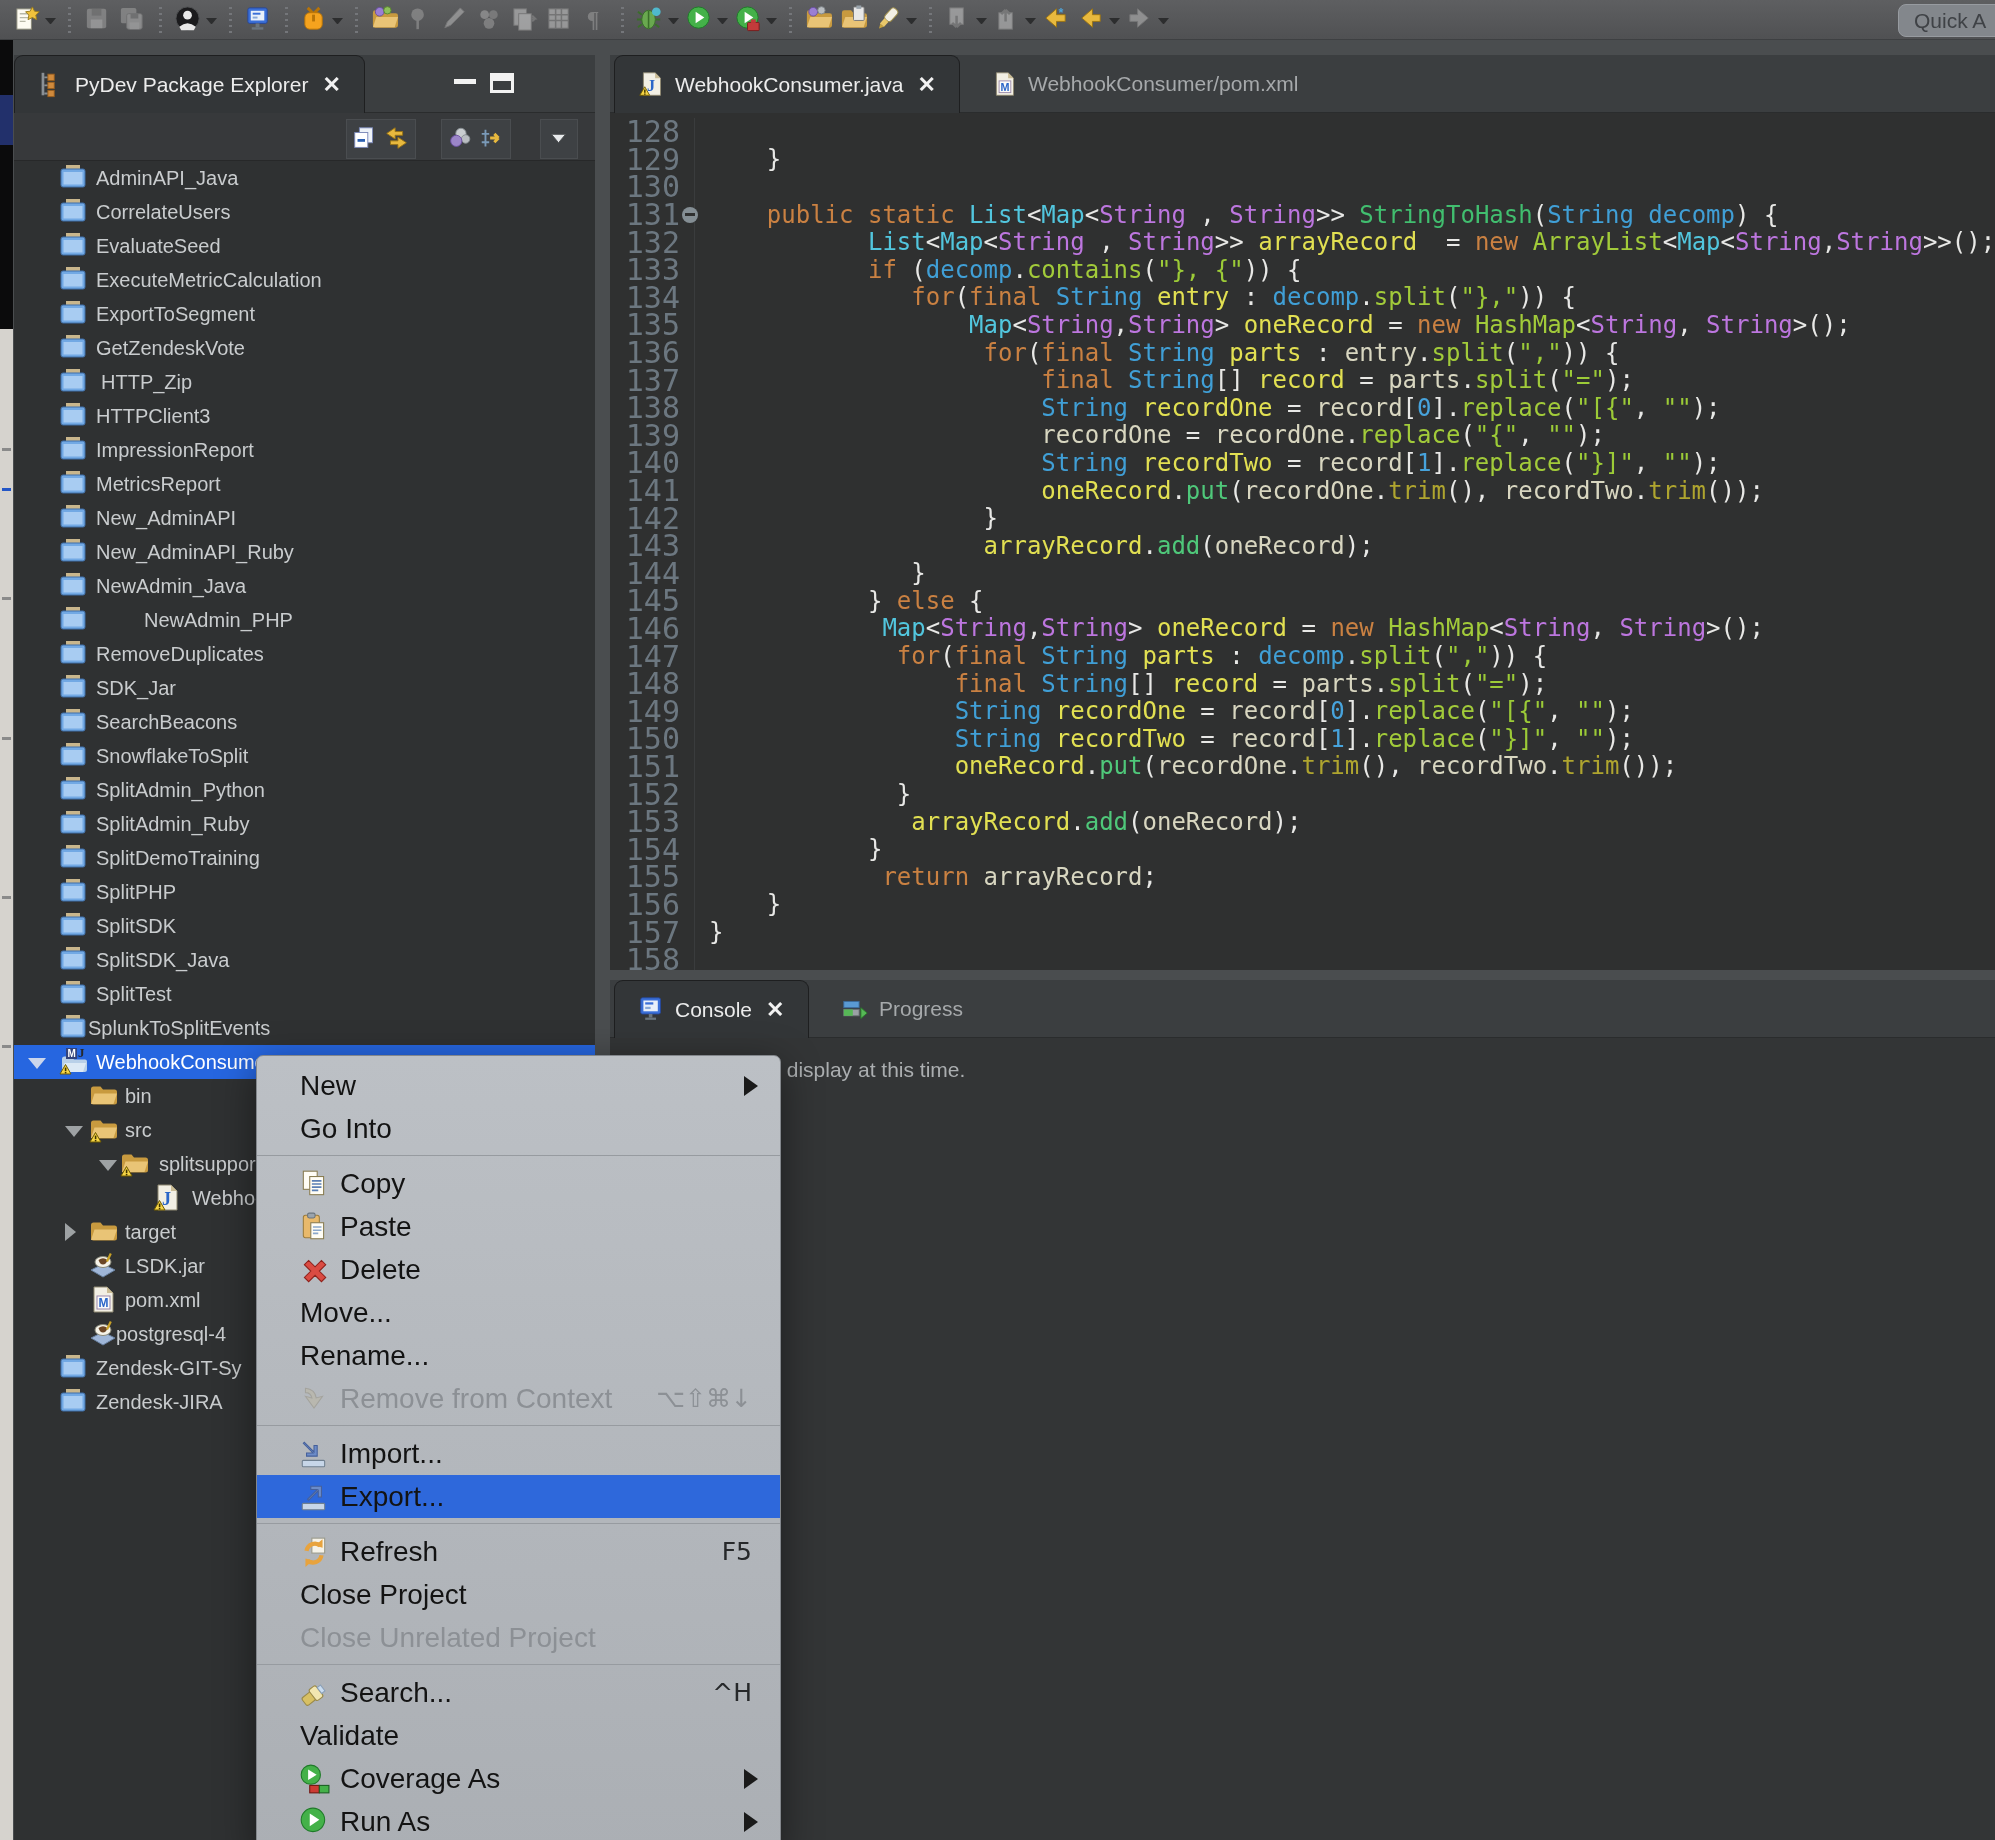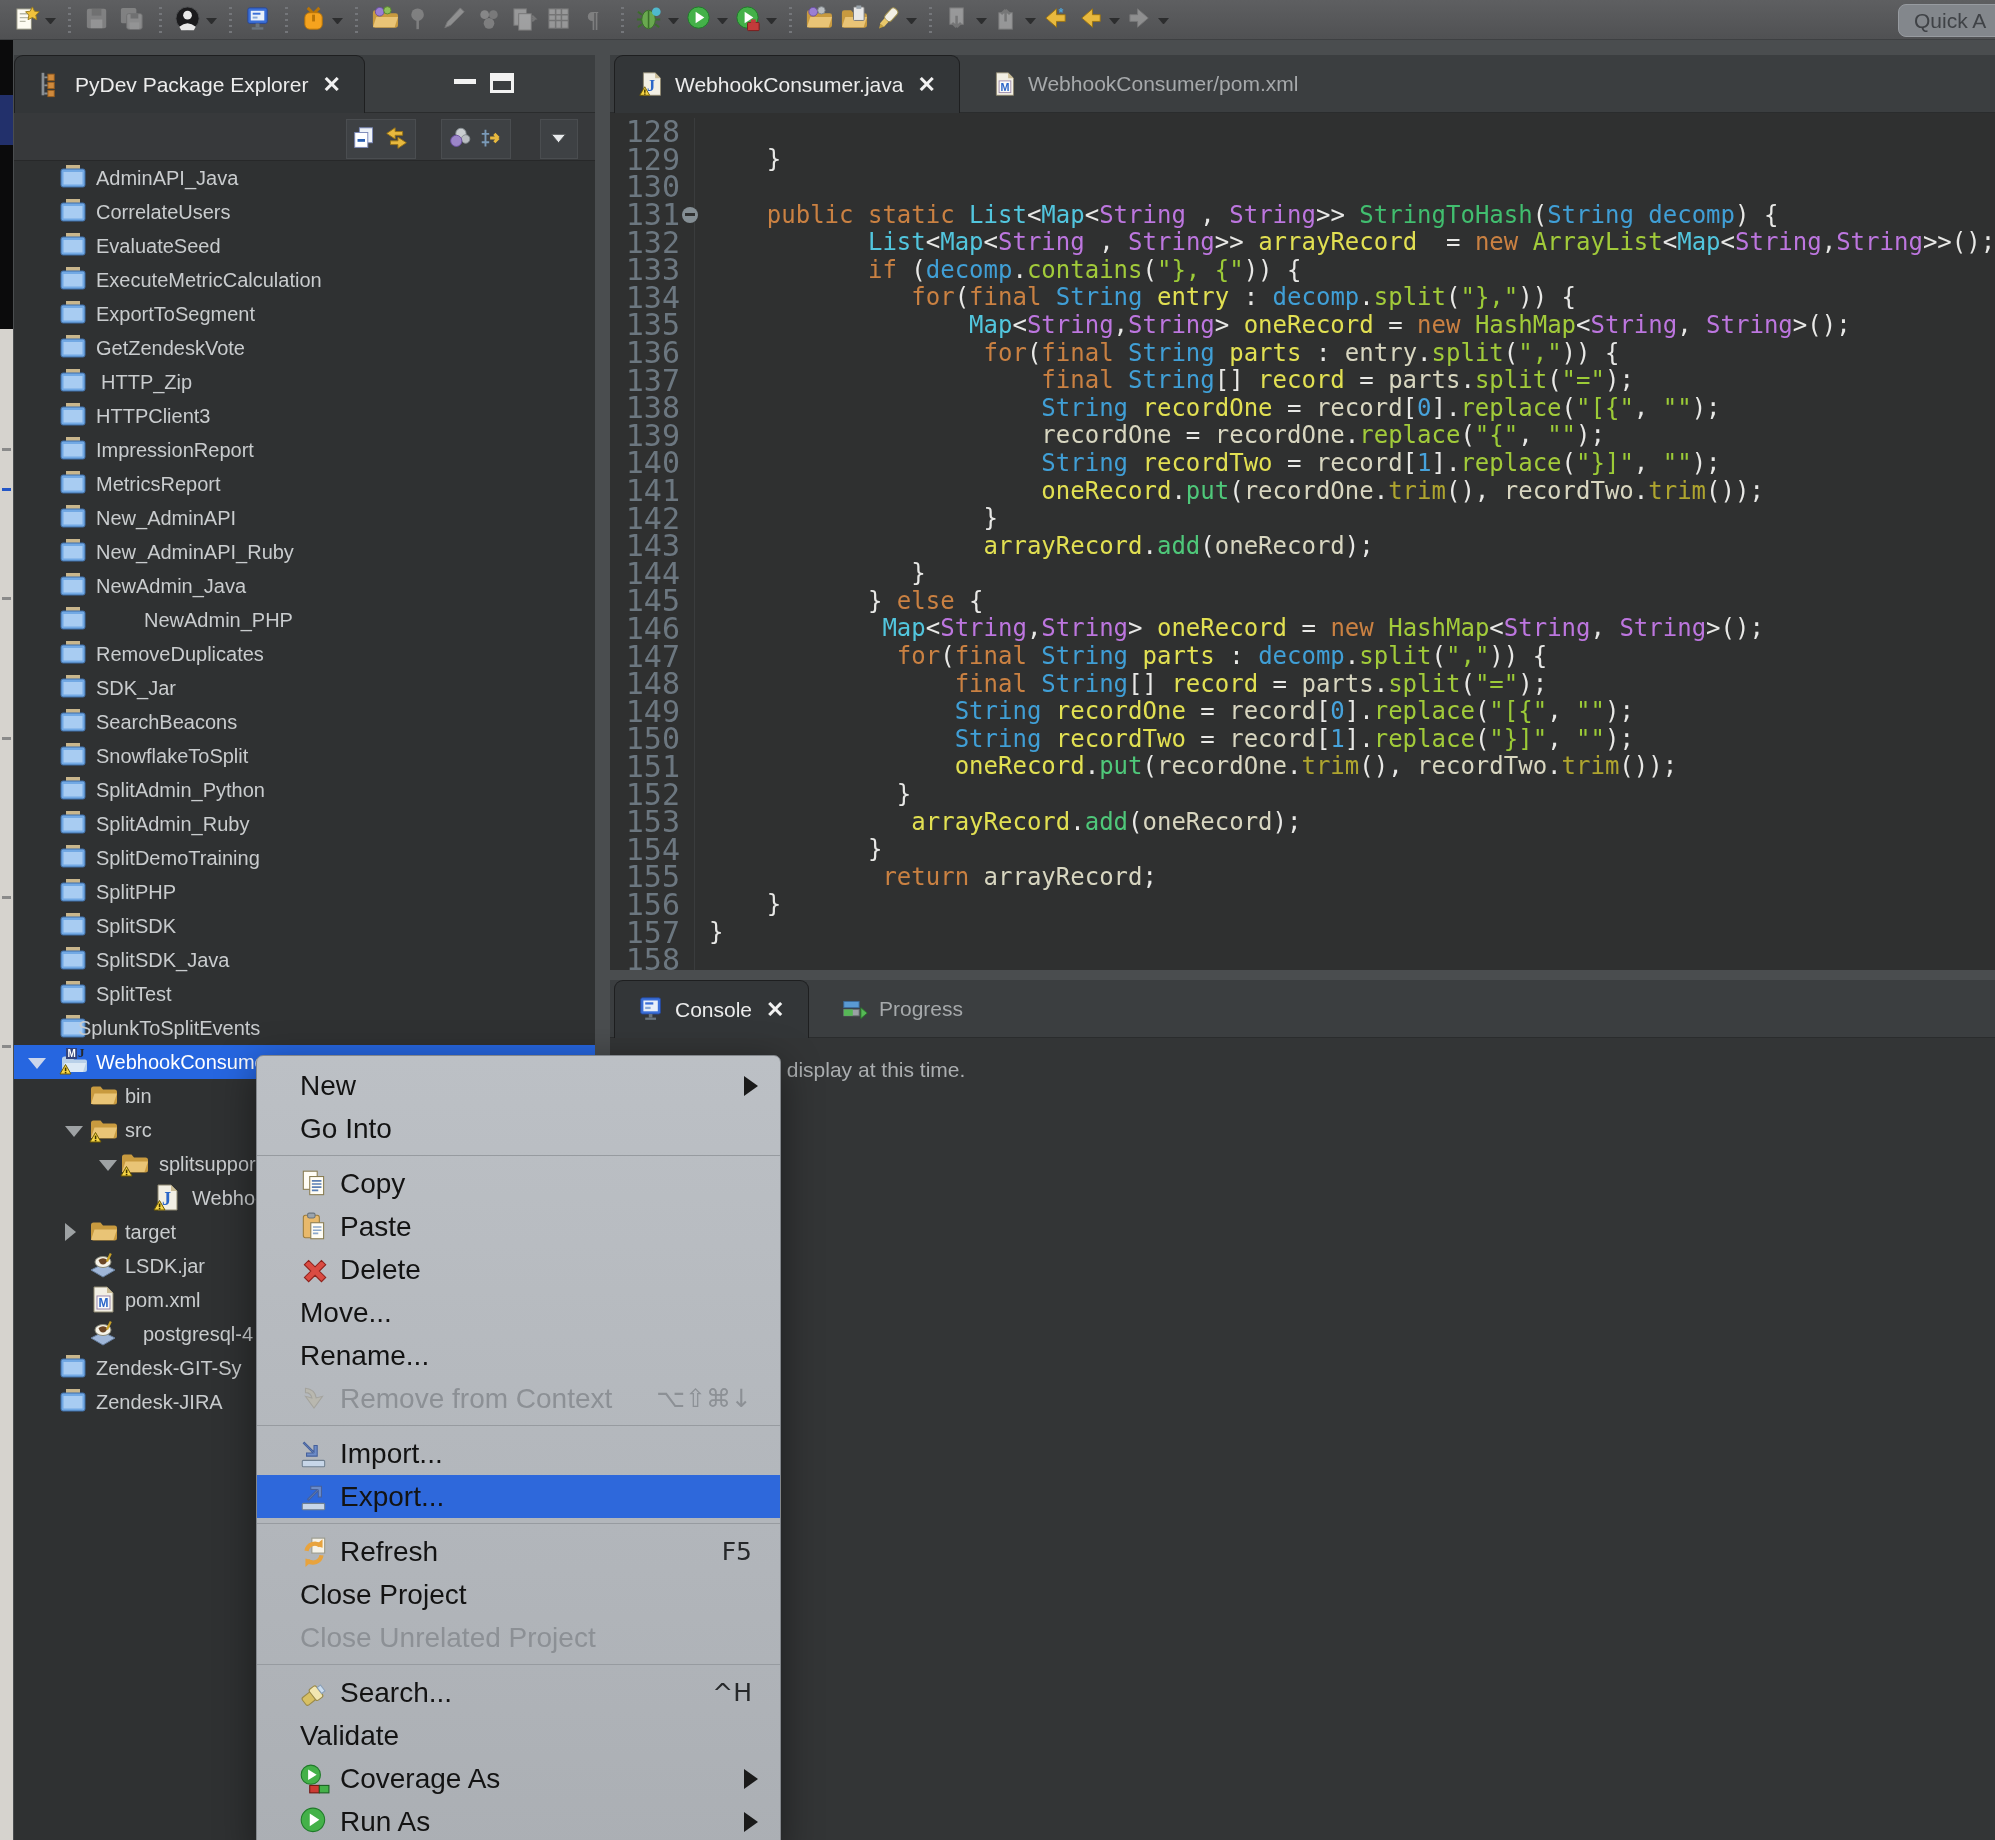--- a/index.html
+++ b/index.html
@@ -552,21 +552,21 @@
               <rect x="5.5" y="9" width="19" height="12.5" fill="#A8CCF2"></rect>
             </svg></span>
           <span class="tlabel" style="left: 82px;">SplitTest</span>
         </div>
         <div class="trow">
           <span class="ticon" style="left: 44px;"><svg viewBox="0 0 30 30">
               <rect x="8" y="2" width="14" height="5" fill="#C9B68C"></rect>
               <rect x="3" y="6" width="24" height="18" rx="2" fill="#72A9E4" stroke="#3F6FA8"></rect>
               <rect x="5.5" y="9" width="19" height="12.5" fill="#A8CCF2"></rect>
             </svg></span>
-          <span class="tlabel" style="left: 64px;">SplunkToSplitEvents</span>
+          <span class="tlabel" style="left: 74px;">SplunkToSplitEvents</span>
         </div>
         <div class="trow sel">
           <span class="tarrow open" style="left: 14px;"></span>
           <span class="ticon" style="left: 44px;"><svg viewBox="0 0 30 30">
               <path d="M4 12 q0-2.5 2.5-2.5 h7 l2.5 3 h11 q2 0 2 2 v8 q0 2.5-2.5 2.5 h-20 q-2.5 0-2.5-2.5 z" fill="#B9D0E8"></path>
               <path d="M6.5 16 h21.5 l-3 9 h-21.5 z" fill="#DCE9F5"></path>
               <rect x="8" y="1" width="11" height="11" fill="#32437C"></rect>
               <text x="9.5" y="10" font-size="10" font-weight="bold" fill="#FFF" font-family="sans-serif">M</text>
               <text x="20" y="10" font-size="13" font-weight="bold" fill="#26292B" font-family="serif">J</text>
               <path d="M2 27 l5.5-9.5 5.5 9.5 z" fill="#F5D445" stroke="#6E5A00"></path>
@@ -641,21 +641,21 @@
             </svg></span>
           <span class="tlabel" style="left: 111px;">pom.xml</span>
         </div>
         <div class="trow">
           <span class="ticon" style="left: 74px;"><svg viewBox="0 0 30 30">
               <path d="M15 13 l12 6 -12 7 -12-7 z" fill="#9FB6D8" stroke="#68809F"></path>
               <ellipse cx="15" cy="11" rx="8" ry="5.5" fill="#F5F2E8" stroke="#8A8A7A"></ellipse>
               <path d="M10.5 9 q4.5-3.5 9 0 q-1.5 4.5-4.5 4.5 t-4.5-4.5" fill="#6B4626"></path>
               <rect x="20" y="2" width="2.2" height="9" fill="#C9A227" transform="rotate(25 21 6)"></rect>
             </svg></span>
-          <span class="tlabel" style="left: 129px; text-align: right;">postgresql-4</span>
+          <span class="tlabel" style="left: 102px; text-align: right;">postgresql-4</span>
         </div>
         <div class="trow">
           <span class="ticon" style="left: 44px;"><svg viewBox="0 0 30 30">
               <rect x="8" y="2" width="14" height="5" fill="#C9B68C"></rect>
               <rect x="3" y="6" width="24" height="18" rx="2" fill="#72A9E4" stroke="#3F6FA8"></rect>
               <rect x="5.5" y="9" width="19" height="12.5" fill="#A8CCF2"></rect>
             </svg></span>
           <span class="tlabel" style="left: 82px;">Zendesk-GIT-Sy</span>
         </div>
         <div class="trow">

